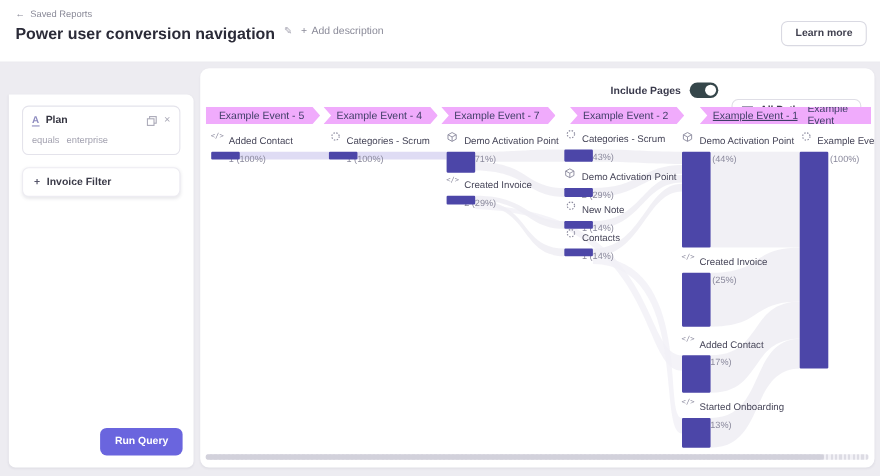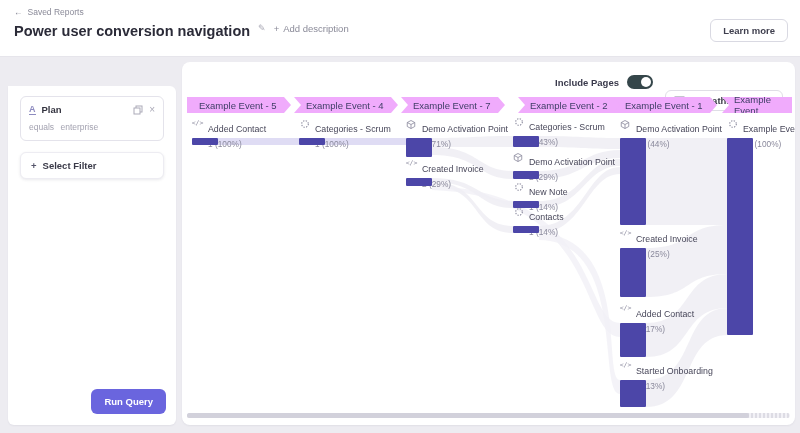--- a/index.html
+++ b/index.html
@@ -114,21 +114,21 @@
           </svg>
         <span style="color:#ABAAB8; font-size:10px; line-height:8px;">×</span>
       </div>
       <div class="filter-cond">
         <span>equals</span>
         <span style="margin-left:4px;">enterprise</span>
       </div>
     </div>
     <div class="select-filter">
       <span style="color:#55556A;">+</span>
-      <span>Select Filter</span>
+      <span>Invoice Filter</span>
     </div>
     <button class="run-query">Run Query</button>
   </div>
 </div>
 
 <div class="main-panel">
   <div class="controls-row">
     <span class="ctrl-label">Date Range</span>
     <div class="spacer"></div>
     <span class="inc-label">Include Pages</span>
@@ -249,21 +249,21 @@
         <div class="node-label" style="left:331px;top:144px;">
         <span class="node-icon">
             <svg width="10" height="10" viewBox="0 0 12 12">
               <circle cx="6" cy="6" r="4" fill="none" stroke="#8B8A9E" stroke-width="1.3" stroke-dasharray="1.6 1.6"></circle>
             </svg>
           </span>
         <span><span class="node-name">Contacts</span>
         <div class="node-count">1 (14%)</div></span>
       </div>
       <div class="bar" style="left:331px;top:164px;height:7px;"></div>
-        <div class="col-header mid" style="left:431px;width:104px;">
+        <div class="col-header mid" style="left:454px;width:104px;text-decoration:underline;">
           <span>Example Event - 1</span>
         </div>
         <div class="node-label" style="left:438px;top:56px;">
         <span class="node-icon">
             <svg width="10" height="11" viewBox="0 0 12 12" fill="none" stroke="#8B8A9E" stroke-width="1">
               <path d="M6 1.2 10.5 3.6 V8.4 L6 10.8 1.5 8.4 V3.6 Z"></path>
               <path d="M1.5 3.6 6 6 10.5 3.6 M6 6 V10.8"></path>
             </svg>
           </span>
         <span><span class="node-name">Demo Activation Point</span>

